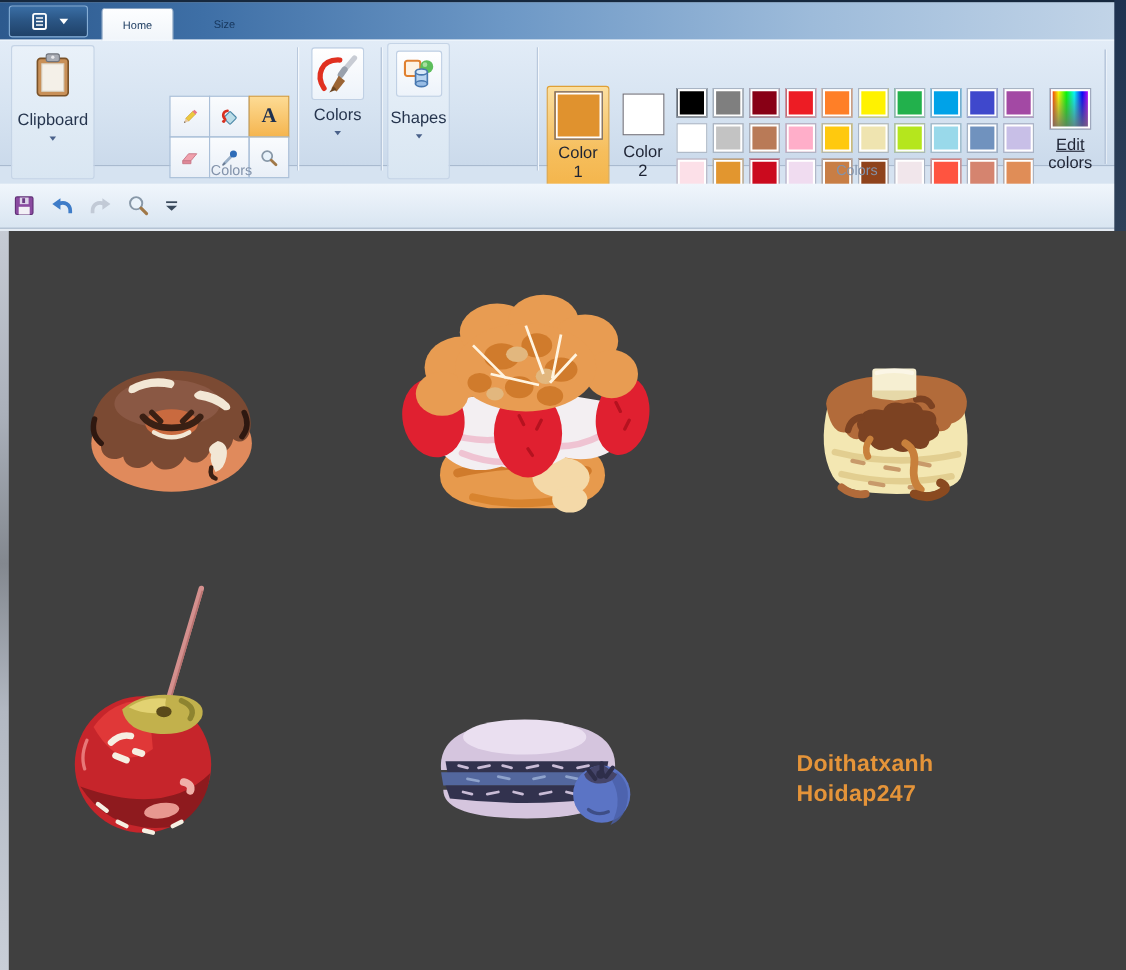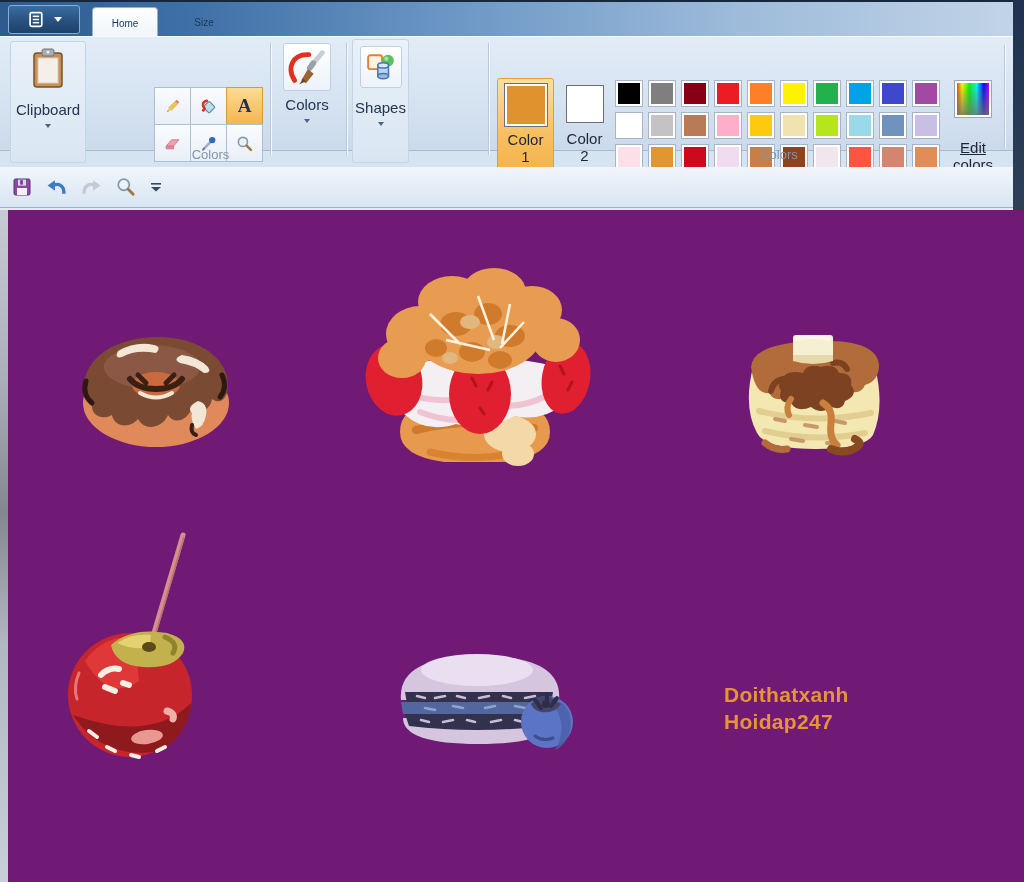--- a/index.html
+++ b/index.html
@@ -240,21 +240,21 @@
         <div class="swatch" style="background: rgb(143, 67, 28);"></div>
         <div class="swatch" style="background: rgb(241, 230, 235);"></div>
         <div class="swatch" style="background: rgb(255, 84, 64);"></div>
         <div class="swatch" style="background: rgb(213, 132, 111);"></div>
         <div class="swatch" style="background: rgb(224, 141, 87);"></div>
       </div>
     <div class="caption" style="left:615px; top:110px; width:328px;">Colors</div>
 
     <div class="editc">
       <div class="rainbow"></div>
-      <div class="clab" style="margin-top:20px;text-decoration:underline;">Edit</div>
+      <div class="clab" style="margin-top:4px;text-decoration:underline;">Edit</div>
       <div class="clab" style="margin-top:-2px;">colors</div>
     </div>
 
     <div class="vsep" style="left:1004px; top:8px; height:104px;"></div>
   </div>
 
   <div class="qat">
     <div class="qbtn">
       <svg width="20" height="20" viewBox="0 0 20 20">
         <rect x="2" y="2" width="16" height="16" rx="1.5" fill="#8A4AA0" stroke="#5E2E74"></rect>
@@ -283,21 +283,21 @@
     </div>
     <div class="qbtn">
       <svg width="12" height="11" viewBox="0 0 12 11">
         <rect x="1" y="1" width="10" height="1.6" fill="#3A4A5C"></rect>
         <polygon points="1,5 11,5 6,9.6" fill="#3A4A5C"></polygon>
       </svg>
     </div>
   </div>
   <div class="canvsep"></div>
 
-  <div class="canvas" style="background: #701a75;">
+  <div class="canvas" style="background: #404040;">
 
     <svg class="drawing" style="left:70px; top:115px;" width="170" height="125" viewBox="0 0 170 125">
       <ellipse cx="86" cy="78" rx="73" ry="44" fill="#E08A5C"></ellipse>
       <path d="M14,62 C14,34 44,12 88,12 C130,12 158,34 158,60 C158,74 150,80 142,74 C140,86 128,90 122,82 C118,96 104,100 98,90 C92,104 74,106 68,94 C60,104 44,102 42,90 C32,96 20,90 22,78 C16,76 13,70 14,62 Z" fill="#7B4A33"></path>
       <ellipse cx="82" cy="42" rx="48" ry="22" fill="#8A5844"></ellipse>
       <path d="M48,26 q18,-10 36,-6 q8,2 2,8 q-20,-4 -34,4 q-8,2 -4,-6 Z" fill="#F2E7D5"></path>
       <path d="M112,30 q16,2 26,12 q4,6 -4,6 q-10,-8 -24,-10 q-8,-4 2,-8 Z" fill="#F2E7D5"></path>
       <ellipse cx="86" cy="60" rx="24" ry="13" fill="#C96A3F"></ellipse>
       <path d="M60,54 q8,10 26,10 q18,0 26,-10" stroke="#3A2014" stroke-width="6" fill="none" stroke-linecap="round"></path>
       <path d="M68,50 l8,8 M104,50 l-8,8" stroke="#3A2014" stroke-width="5" stroke-linecap="round"></path>

